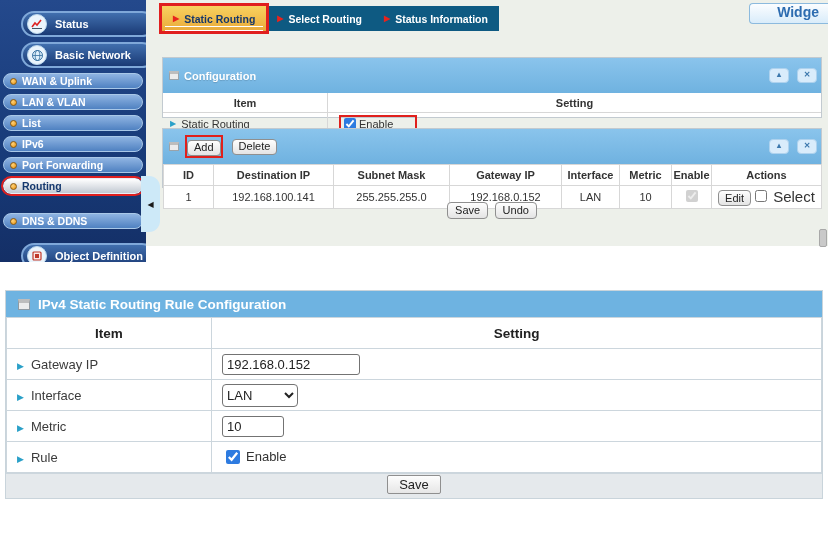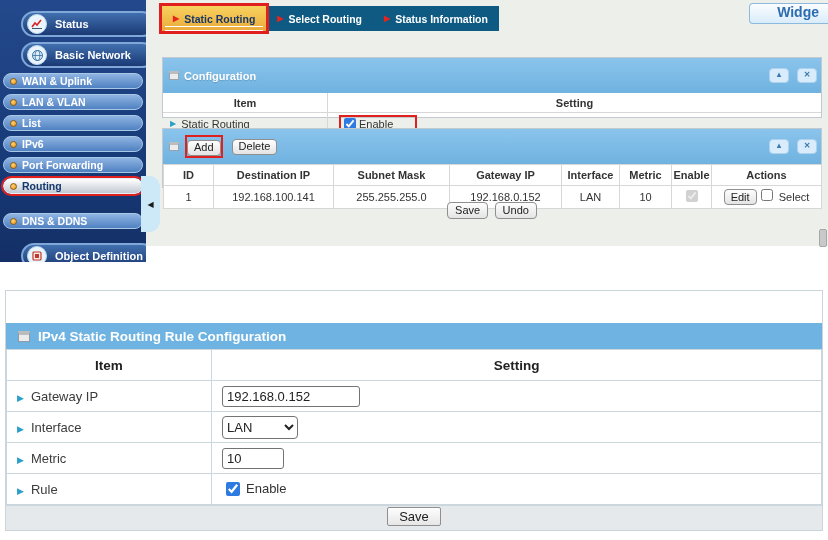--- a/index.html
+++ b/index.html
@@ -78,21 +78,21 @@
   .btn-sm{padding:0 6px;height:16px;}
   .save-row{position:absolute;left:162px;top:200px;width:660px;text-align:center;}
   .save-row .btn{margin:0 1px;}
 
   .scroll-thumb{position:absolute;right:1px;top:229px;width:6px;height:16px;background:#c9c9c9;
                 border:1px solid #a8a8a8;border-radius:2px;}
 
   
   .bot-panel{position:absolute;left:5px;top:290px;width:818px;border:1px solid #c9d4db;box-sizing:border-box;background:#fff;}
   .bot-hd{height:26px;background:#6eb3e1;display:flex;align-items:center;gap:8px;padding:0 12px;
-          color:#fff;font-weight:bold;font-size:13.5px;margin-top:32px;}
+          color:#fff;font-weight:bold;font-size:13.5px;}
   .bot-win-icon{width:12px;height:11px;background:#ececec;border:1px solid #8f9aa2;
           border-top:4px solid #bdbdbd;box-sizing:border-box;flex:none;}
   .bot-table{width:100%;border-collapse:collapse;table-layout:fixed;}
   .bot-table td{border:1px solid #ccd6dd;height:28px;background:#fff;}
   .col-item{width:205px;}
   .hdr-cell{font-weight:bold;font-size:13.5px;text-align:center;color:#222;}
   .lbl-cell{padding-left:10px;font-size:13px;color:#3b3b3b;}
   .lbl-arrow{color:#2aa0c8;font-size:9px;margin-right:7px;}
   .set-cell{padding-left:10px;}
   .txt{height:19px;border:1.5px solid #737373;border-radius:3px;font-size:13px;padding:0 4px;
@@ -255,21 +255,21 @@
           <td>1</td>
           <td>192.168.100.141</td>
           <td>255.255.255.0</td>
           <td>192.168.0.152</td>
           <td>LAN</td>
           <td>10</td>
           <td><input type="checkbox" class="chk-sm" style="margin: 0px;" checked="" disabled=""></td>
           <td>
             <button class="btn btn-sm">Edit</button>
             <input type="checkbox" class="chk-sm" style="">
-            <span style="font-size:11px">Select</span>
+            <span style="font-size:15px">Select</span>
           </td>
         </tr>
       </tbody>
         </table>
     </div>
 
     <div class="save-row">
       <button class="btn">Save</button>
       <button class="btn">Undo</button>
     </div>

